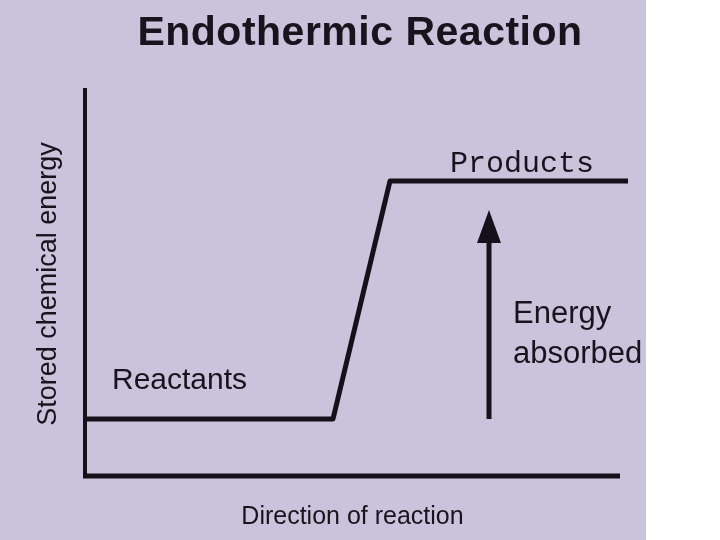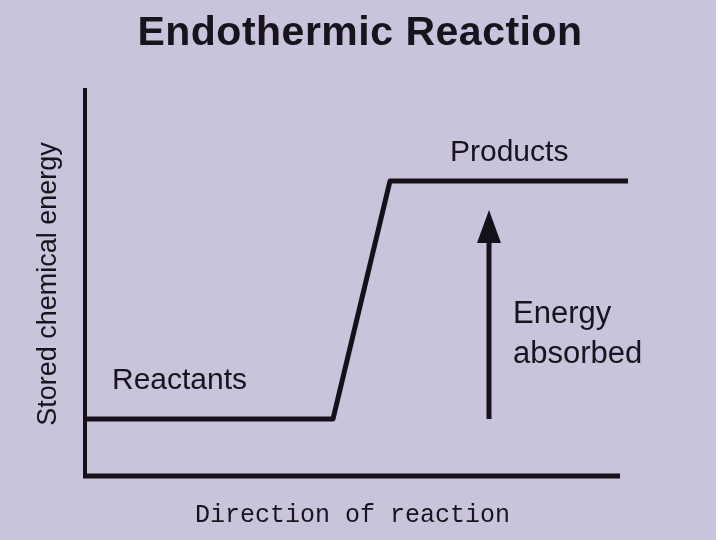--- a/index.html
+++ b/index.html
@@ -7,21 +7,21 @@
     padding: 0;
   }
   body {
     width: 720px;
     height: 540px;
     overflow: hidden;
     font-family: "Liberation Sans", sans-serif;
   }
   .canvas {
     position: relative;
-    width: 716px;
+    width: 646px;
     height: 540px;
     background: #cac3dc;
   }
   .title {
     position: absolute;
     left: 0;
     top: 8px;
     width: 720px;
     text-align: center;
     font-size: 41px;
@@ -50,32 +50,32 @@
     transform: rotate(-90deg);
     transform-origin: center center;
     white-space: nowrap;
   }
   .x-axis-label {
     left: 85px;
     top: 501px;
     width: 535px;
     text-align: center;
     font-size: 25px;
-    font-family: Liberation Mono, monospace;
   }
   .reactants-label {
     left: 112px;
     top: 362px;
     font-size: 30px;
     text-align: right;
   }
   .products-label {
     left: 450px;
-    top: 134px;
+    top: 147px;
     font-size: 30px;
+    font-family: Liberation Mono, monospace;
   }
   .energy-absorbed-label {
     left: 513px;
     top: 293px;
     width: 140px;
     font-size: 31px;
     line-height: 1.3;
   }
 </style>
 </head>

